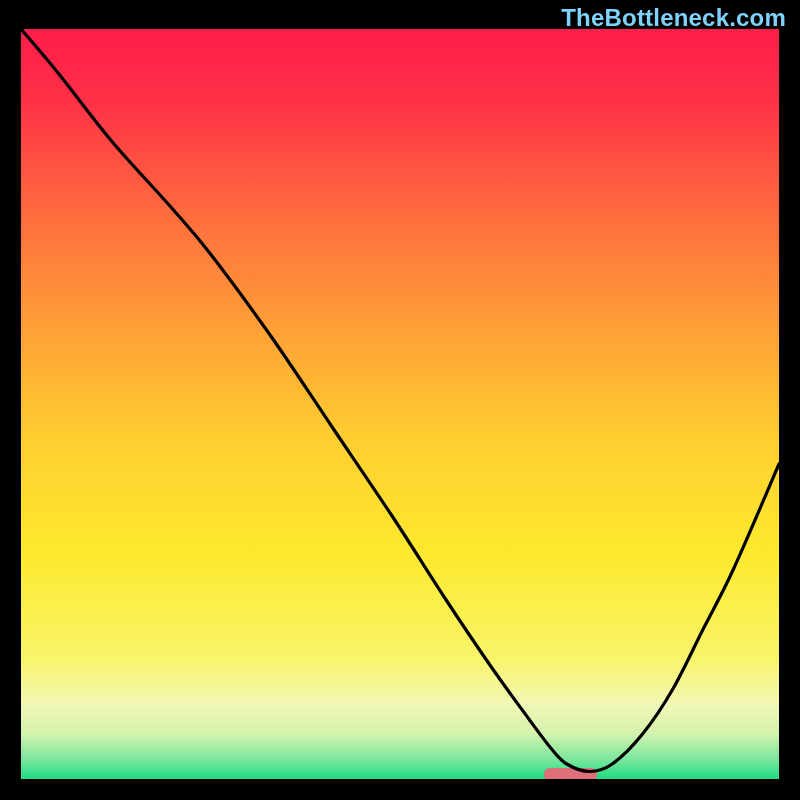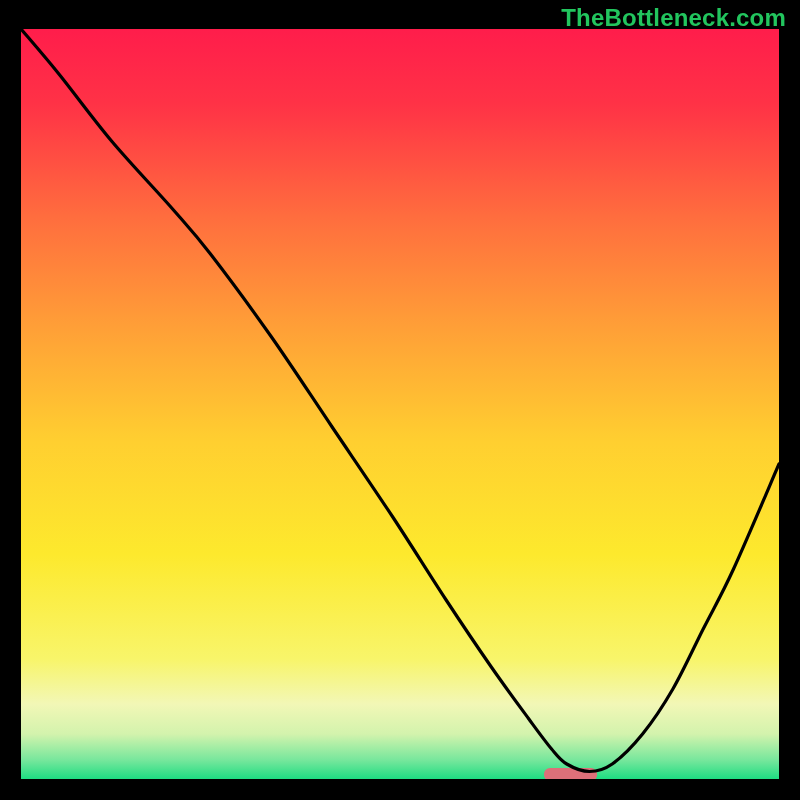--- a/index.html
+++ b/index.html
@@ -16,21 +16,21 @@
     width: 800px;
     height: 800px;
     background: #000;
   }
   .watermark {
     position: absolute;
     top: 4px;
     right: 14px;
     font-size: 24px;
     font-weight: 600;
-    color: #22c55e;
+    color: #7dd3fc;
     letter-spacing: 0.2px;
     z-index: 4;
     text-align: right;
   }
   .plot {
     position: absolute;
     left: 21px;
     top: 29px;
     width: 758px;
     height: 750px;

